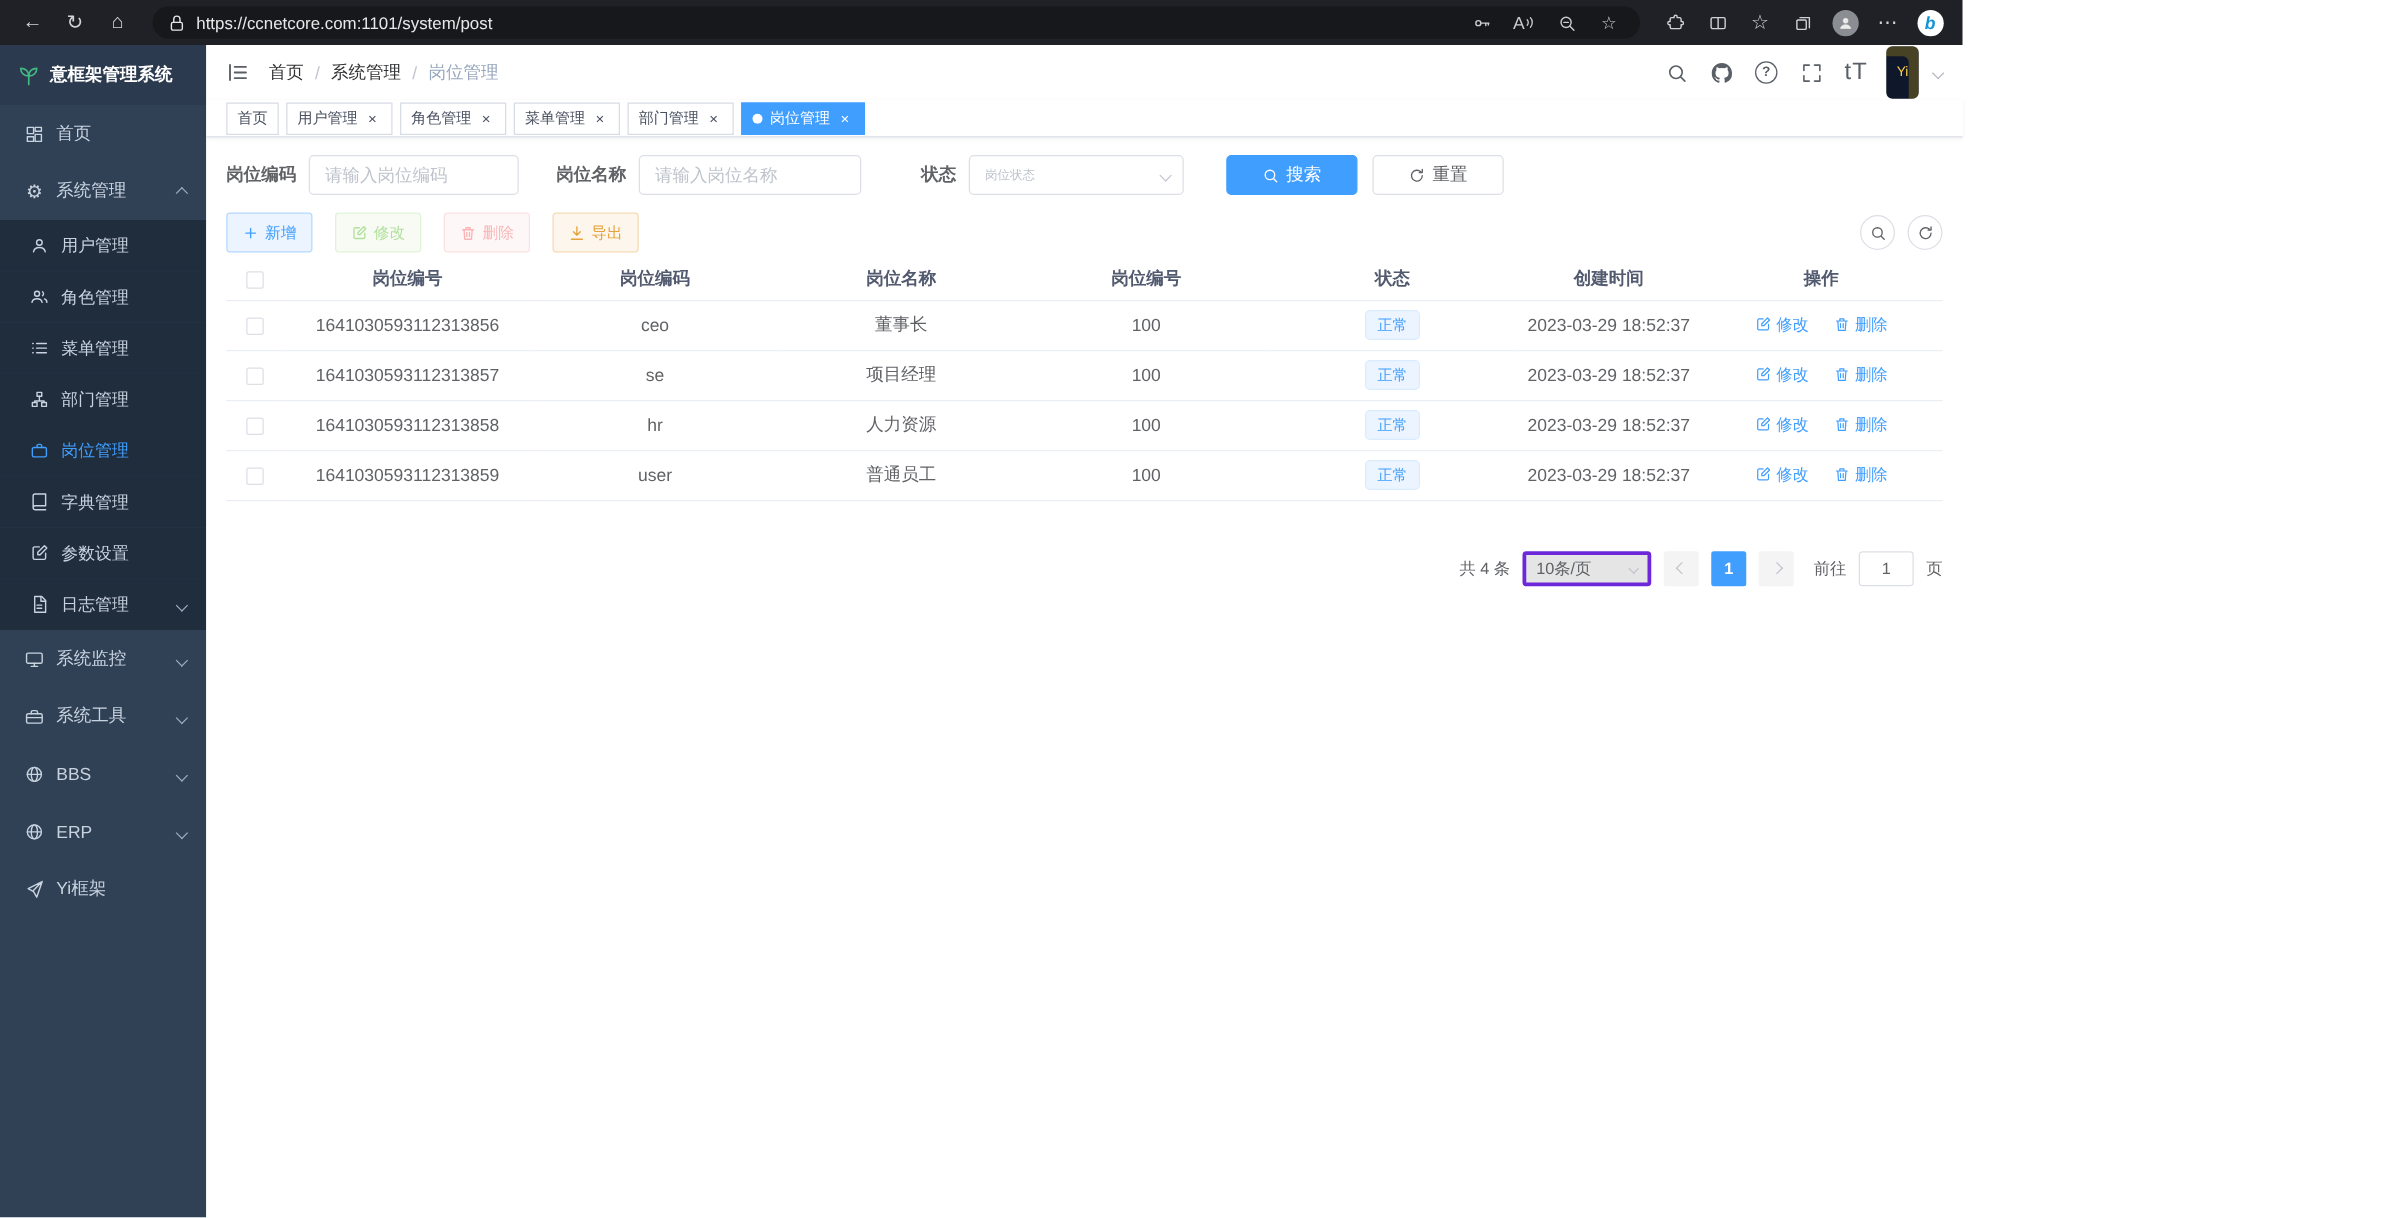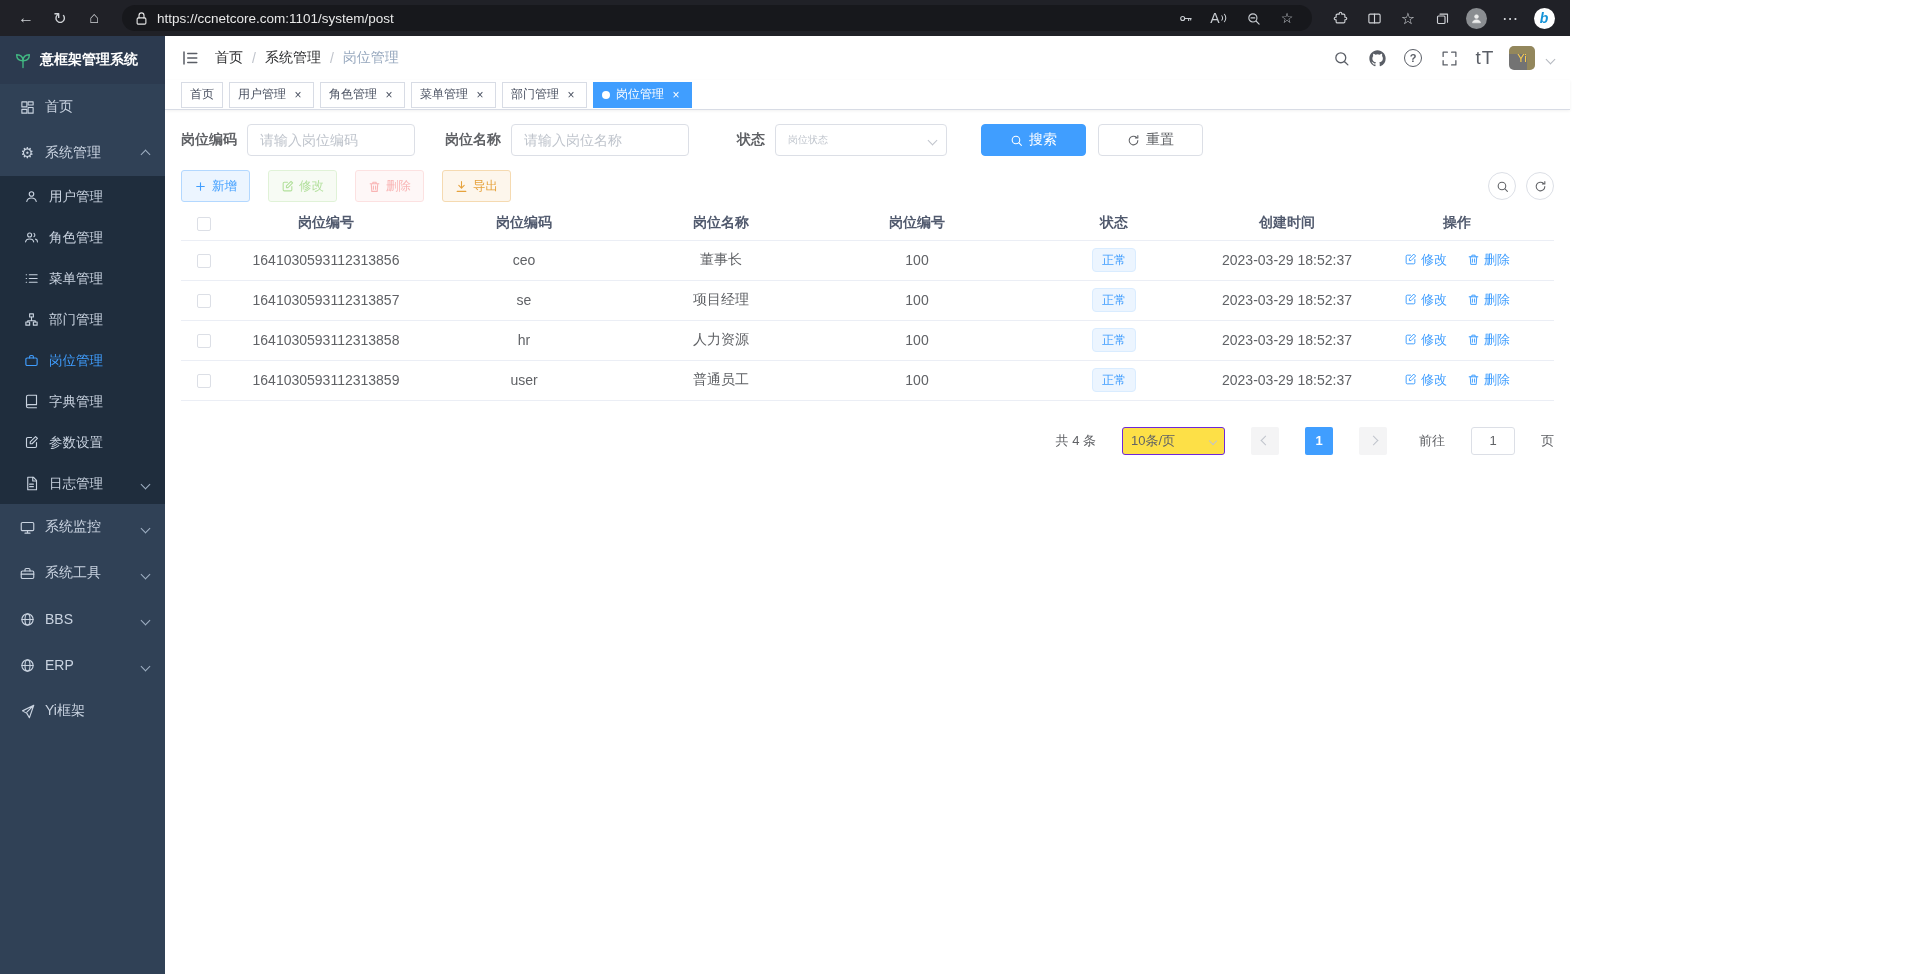--- a/index.html
+++ b/index.html
@@ -51,21 +51,21 @@
   .bc-item{cursor:pointer}
   .bc-sep{color:#c0c4cc}
   .bc-item.last{color:#97a8be;cursor:default}
   .nav-right{margin-left:auto;display:flex;align-items:center;gap:12px;color:#5a5e66}
   .nv-ic{display:inline-flex;align-items:center;justify-content:center;width:24px;height:24px;cursor:pointer}
   .nv-ic svg{width:17px;height:17px;fill:none;stroke:currentColor;stroke-width:1.8;stroke-linecap:round;stroke-linejoin:round}
   .gh svg{fill:#5a5e66;stroke:none}
   .qmark{width:18px;height:18px;border:1.6px solid #5a5e66;border-radius:50%;font-size:11px;font-weight:700;
     display:flex;align-items:center;justify-content:center}
   .tsize{font-size:19px;font-weight:400;letter-spacing:1px}
-  .avatar{width:26px;height:24px;border-radius:5px;background:#737373;color:#ffd04b;font-weight:400;font-size:11px;
+  .avatar{width:26px;height:42px;border-radius:5px;background:#0f172a;color:#ffd04b;font-weight:400;font-size:11px;
     display:flex;align-items:center;justify-content:center;cursor:pointer;box-shadow:inset -8px 8px 0 rgba(245,197,24,.25)}
   .av-caret{color:#b4b8bf}
 
   
   .tagsbar{height:30px;display:flex;align-items:center;gap:6px;padding:0 16px;flex-shrink:0;
     border-bottom:1px solid #d8dce5;box-shadow:0 1px 3px rgba(0,0,0,.06)}
   .tag{height:26px;display:inline-flex;align-items:center;gap:5px;padding:0 8px;border:1px solid #d8dce5;
     background:#fff;font-size:12px;color:#495060;cursor:pointer;white-space:nowrap}
   .tag-close{width:14px;height:14px;border-radius:50%;display:inline-flex;align-items:center;justify-content:center;
     font-size:12px;line-height:1}
@@ -102,22 +102,22 @@
   table.grid{width:100%;border-collapse:collapse;table-layout:fixed;margin-top:4px}
   .grid th{height:34px;font-size:14px;font-weight:700;color:#515a6e;text-align:center;border-bottom:1px solid #ebeef5;padding:0}
   .grid td{height:40px;font-size:14px;color:#606266;text-align:center;border-bottom:1px solid #ebeef5;
     padding:0;white-space:nowrap;overflow:hidden}
   .cb{display:inline-block;width:14px;height:14px;border:1px solid #dcdfe6;border-radius:2px;background:#fff;cursor:pointer;vertical-align:middle}
   .status-tag{display:inline-block;height:24px;line-height:22px;padding:0 9px;font-size:12px;color:#409eff;
     background:#ecf5ff;border:1px solid #d9ecff;border-radius:4px}
   .op{color:#409eff;font-size:13px;display:inline-flex;align-items:center;gap:4px;margin:0 8px;cursor:pointer;text-decoration:none}
   .op svg{width:13px;height:13px;fill:none;stroke:currentColor;stroke-width:1.8;stroke-linecap:round;stroke-linejoin:round}
 
-  .pager{display:flex;align-items:center;justify-content:flex-end;margin-top:26px;gap:26px;font-size:13px;color:#606266}
-  .size-select{width:103px;height:28px;border:1px solid #6d28d9;border-radius:3px;background:#fde047;
+  .pager{display:flex;align-items:center;justify-content:flex-end;margin-top:40px;gap:10px;font-size:13px;color:#606266}
+  .size-select{width:103px;height:28px;border:3px solid #6d28d9;border-radius:3px;background:#e5e5e5;
     display:flex;align-items:center;justify-content:space-between;padding:0 8px;cursor:pointer;color:#606266}
   .size-select .chv{color:#c0c4cc;width:6px;height:6px}
   .pg-btn{min-width:28px;height:28px;border-radius:2px;background:#f4f4f5;color:#c0c4cc;
     display:inline-flex;align-items:center;justify-content:center;cursor:pointer}
   .pg-num{background:#409eff;color:#fff;font-weight:700;font-size:13px}
   .goto-input{width:44px;height:28px;border:1px solid #dcdfe6;border-radius:3px;text-align:center;
     font-size:13px;color:#606266;outline:none}
 </style>
 </head>
 <body>

